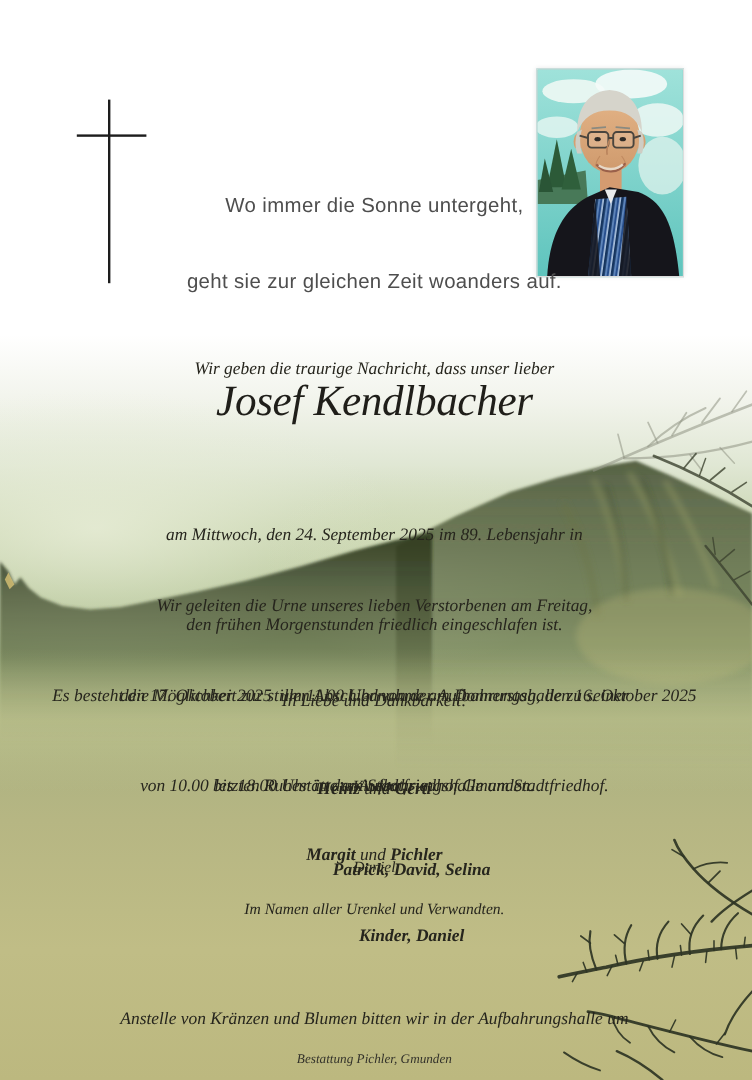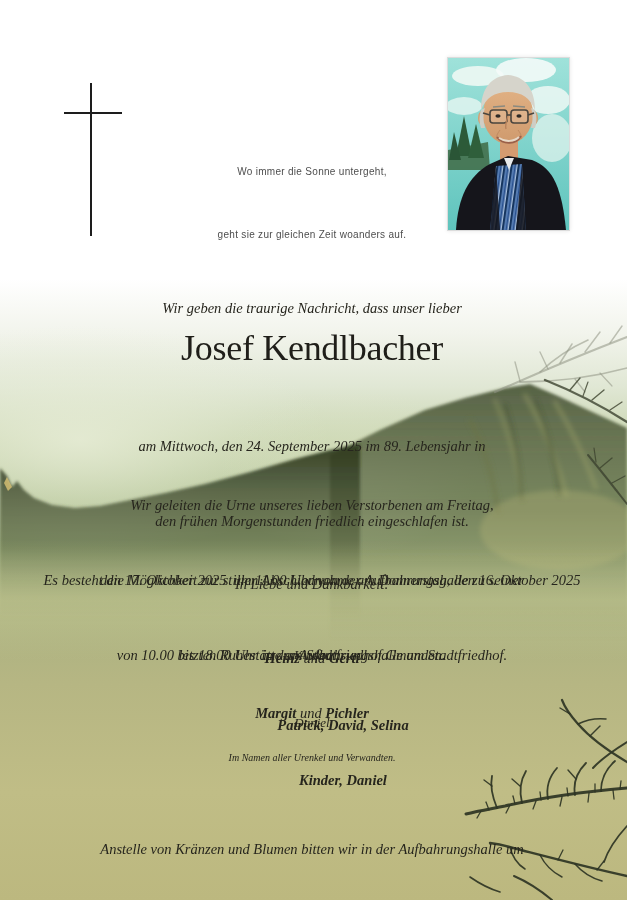--- a/index.html
+++ b/index.html
@@ -22,40 +22,40 @@
     position:absolute;left:447px;top:57px;width:121px;height:172px;
     border:1px solid #dcdcdc;box-shadow:0 0 4px rgba(0,0,0,.10);
     background:#7ed2c8;
   }
   .photo svg{display:block;width:121px;height:172px;}
 
   
   .tx{position:absolute;left:0;width:624px;text-align:center;color:#26251d;white-space:pre-wrap;}
   .quote{
     top:119px;font-family:"Liberation Sans", sans-serif;
-    font-size:10px;line-height:21px;color:#4e4e4e;letter-spacing:.3px;
+    font-size:17px;line-height:21px;color:#4e4e4e;letter-spacing:.3px;
   }
   .intro{top:264px;font-style:italic;font-size:14.5px;line-height:24px;margin-top:32px;}
   .title{
-    top:326px;font-size:36px;line-height:44px;
+    top:312px;font-style:italic;font-size:36px;line-height:44px;
     color:#1f1e19;letter-spacing:-.3px;
   }
   .para{font-style:italic;font-size:14.5px;line-height:25px;}
   .p-death{top:384px;}
   .p-funeral{top:443px;}
   .p-farewell{top:518px;}
   .p-gratitude{top:572px;font-style:italic;font-size:14.5px;line-height:24px;}
   .family-row{font-style:italic;font-size:14.5px;line-height:18.5px;}
   .bold{font-weight:bold;}
   .children{top:613px;}
   .fam-label{font-style:italic;font-size:13px;line-height:18px;}
   .label-kinder{top:646px;}
   .grandchildren{top:680px;padding-left:31px;}
   .label-enkel{top:714px;}
-  .closing{top:746px;font-style:italic;font-size:10px;line-height:24px;}
+  .closing{top:746px;font-style:italic;font-size:13px;line-height:24px;}
   .donation{top:797px;font-style:italic;font-size:14.5px;line-height:21px;}
   .footer{top:876px;font-style:italic;font-size:11px;line-height:15px;color:#33322a;}
 </style>
 </head>
 <body>
 
 <div class="card">
 
   <svg class="bg-svg" viewBox="0 0 627 900" preserveAspectRatio="none">
     <defs>
@@ -300,14 +300,15 @@
   </div>
   <div class="tx fam-label label-enkel">Daniel</div>
 
   <div class="tx closing">Im Namen aller Urenkel und Verwandten.</div>
 
   <div class="tx donation">
     <div>Anstelle von Kränzen und Blumen bitten wir in der Aufbahrungshalle um</div>
     
   </div>
 
+  <div class="tx footer">Bestattung Pichler, Gmunden</div>
 
 </div>
 
 </body></html>

